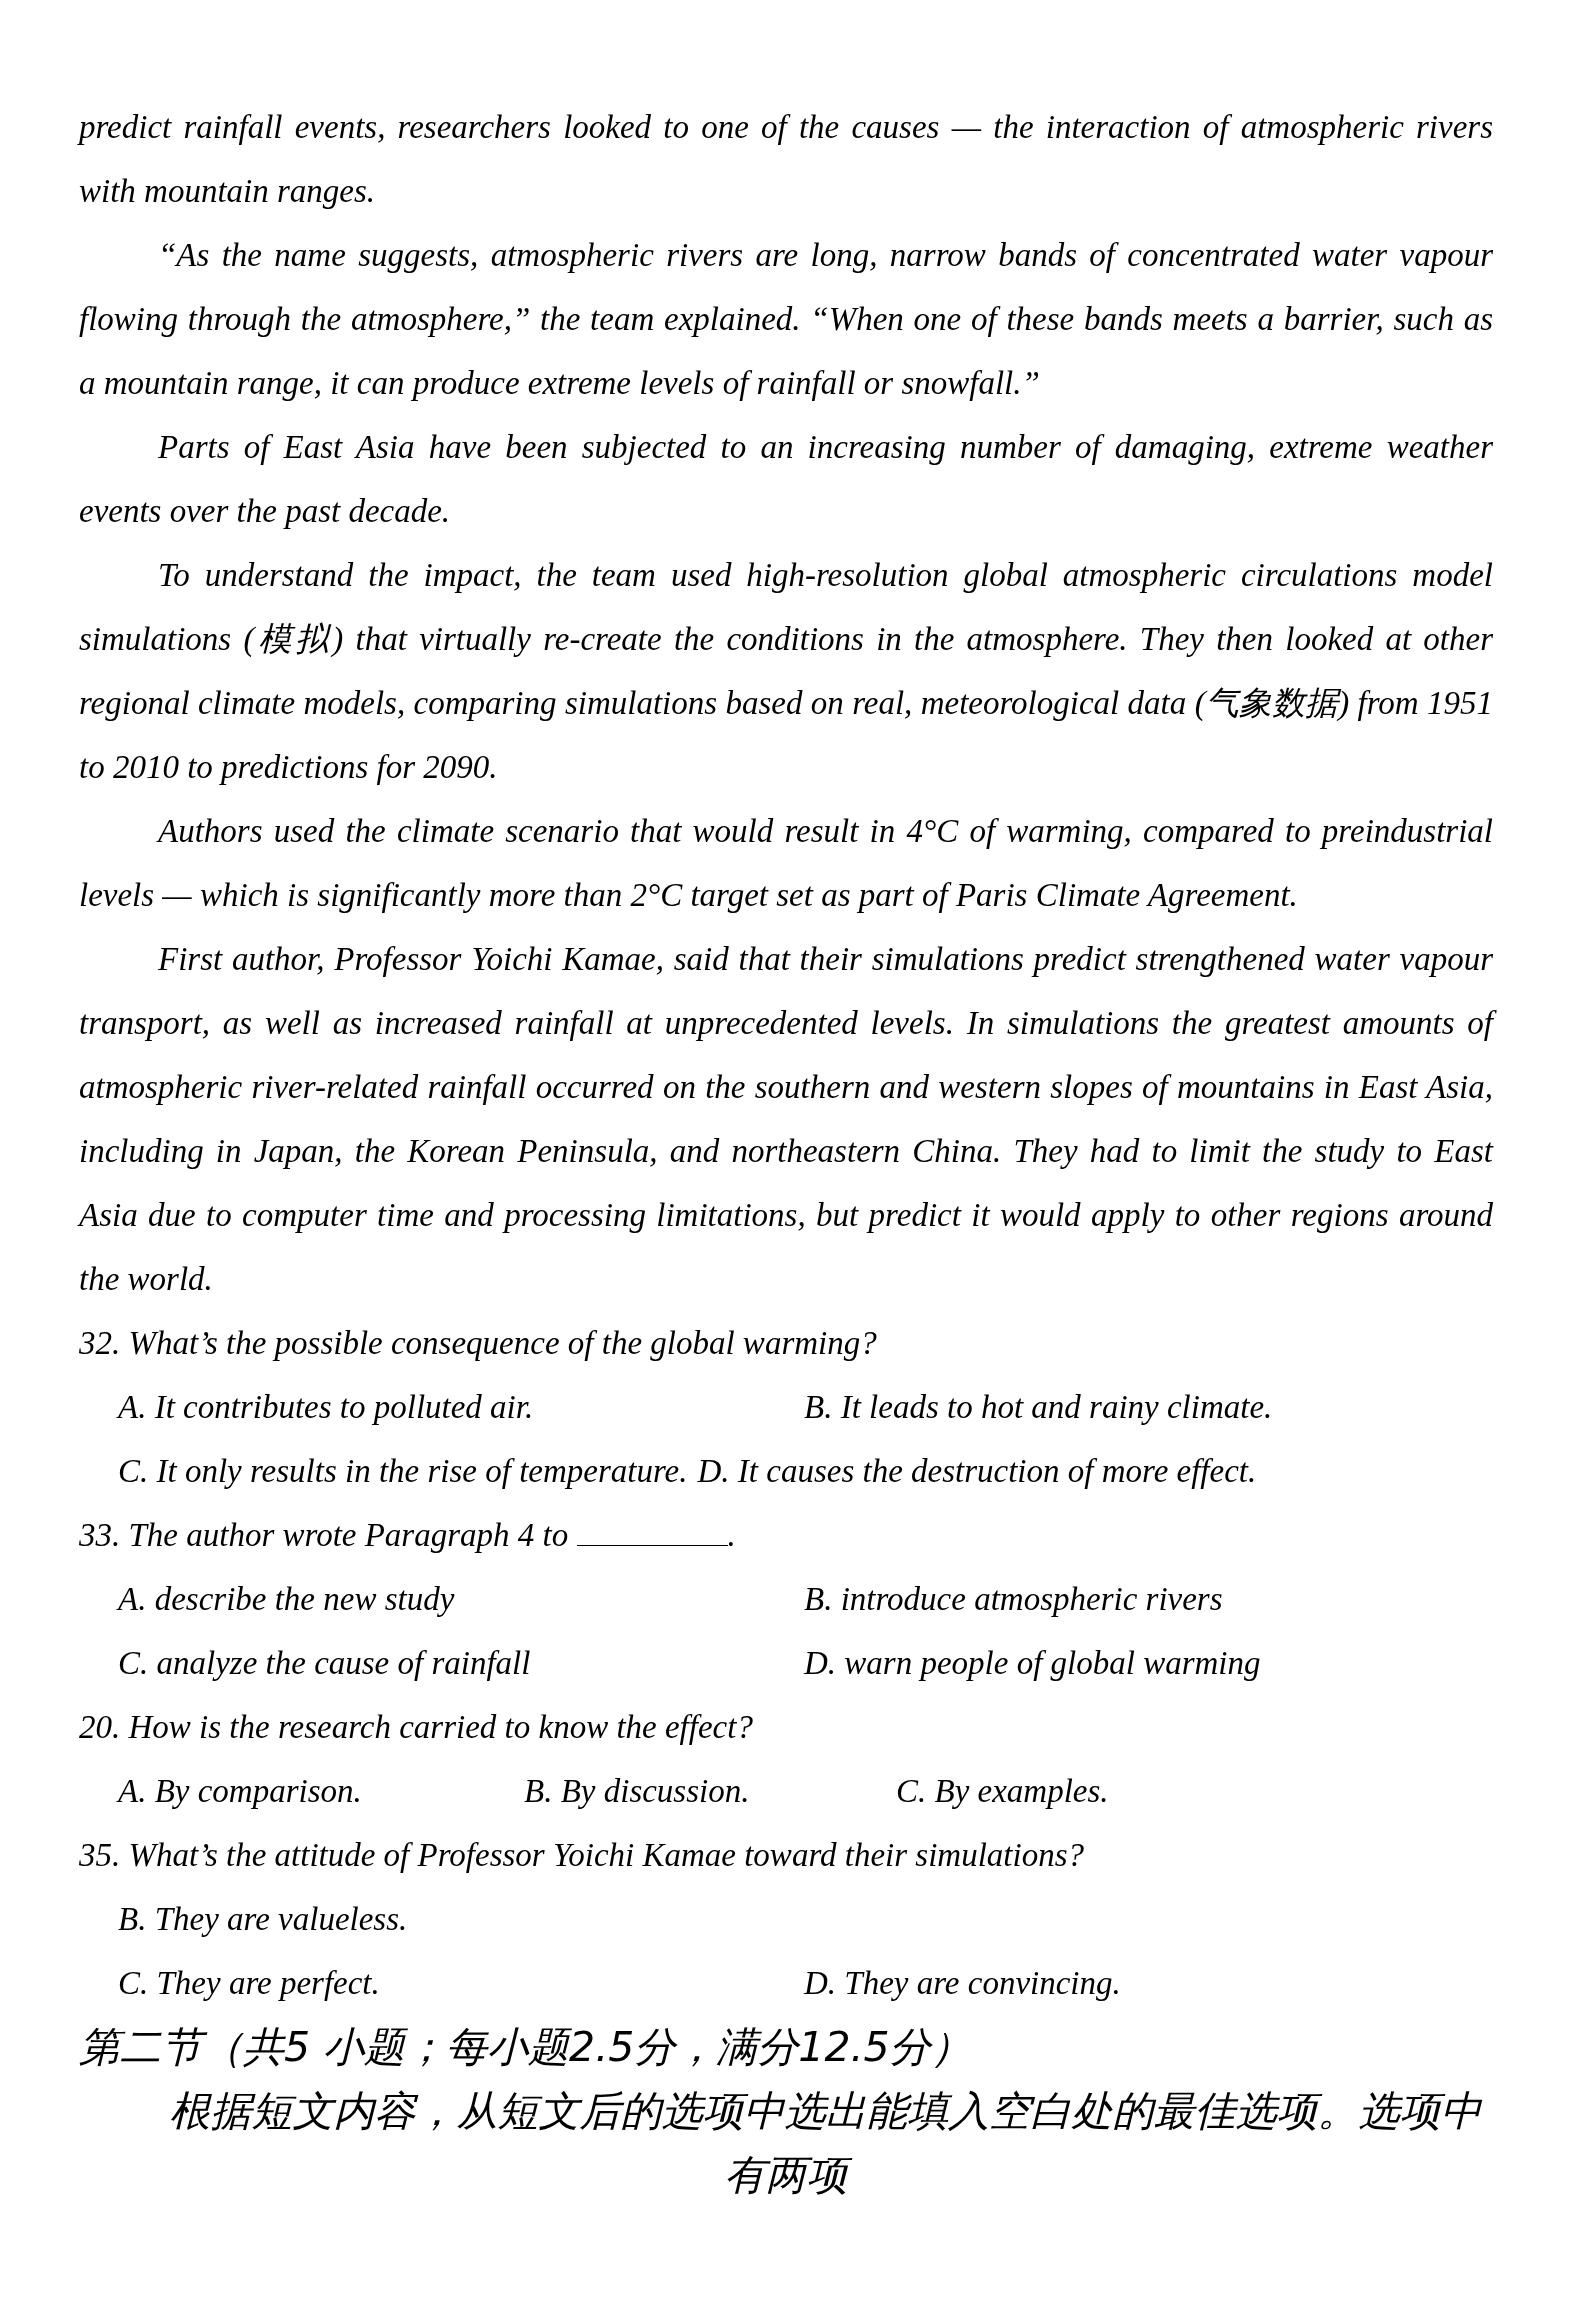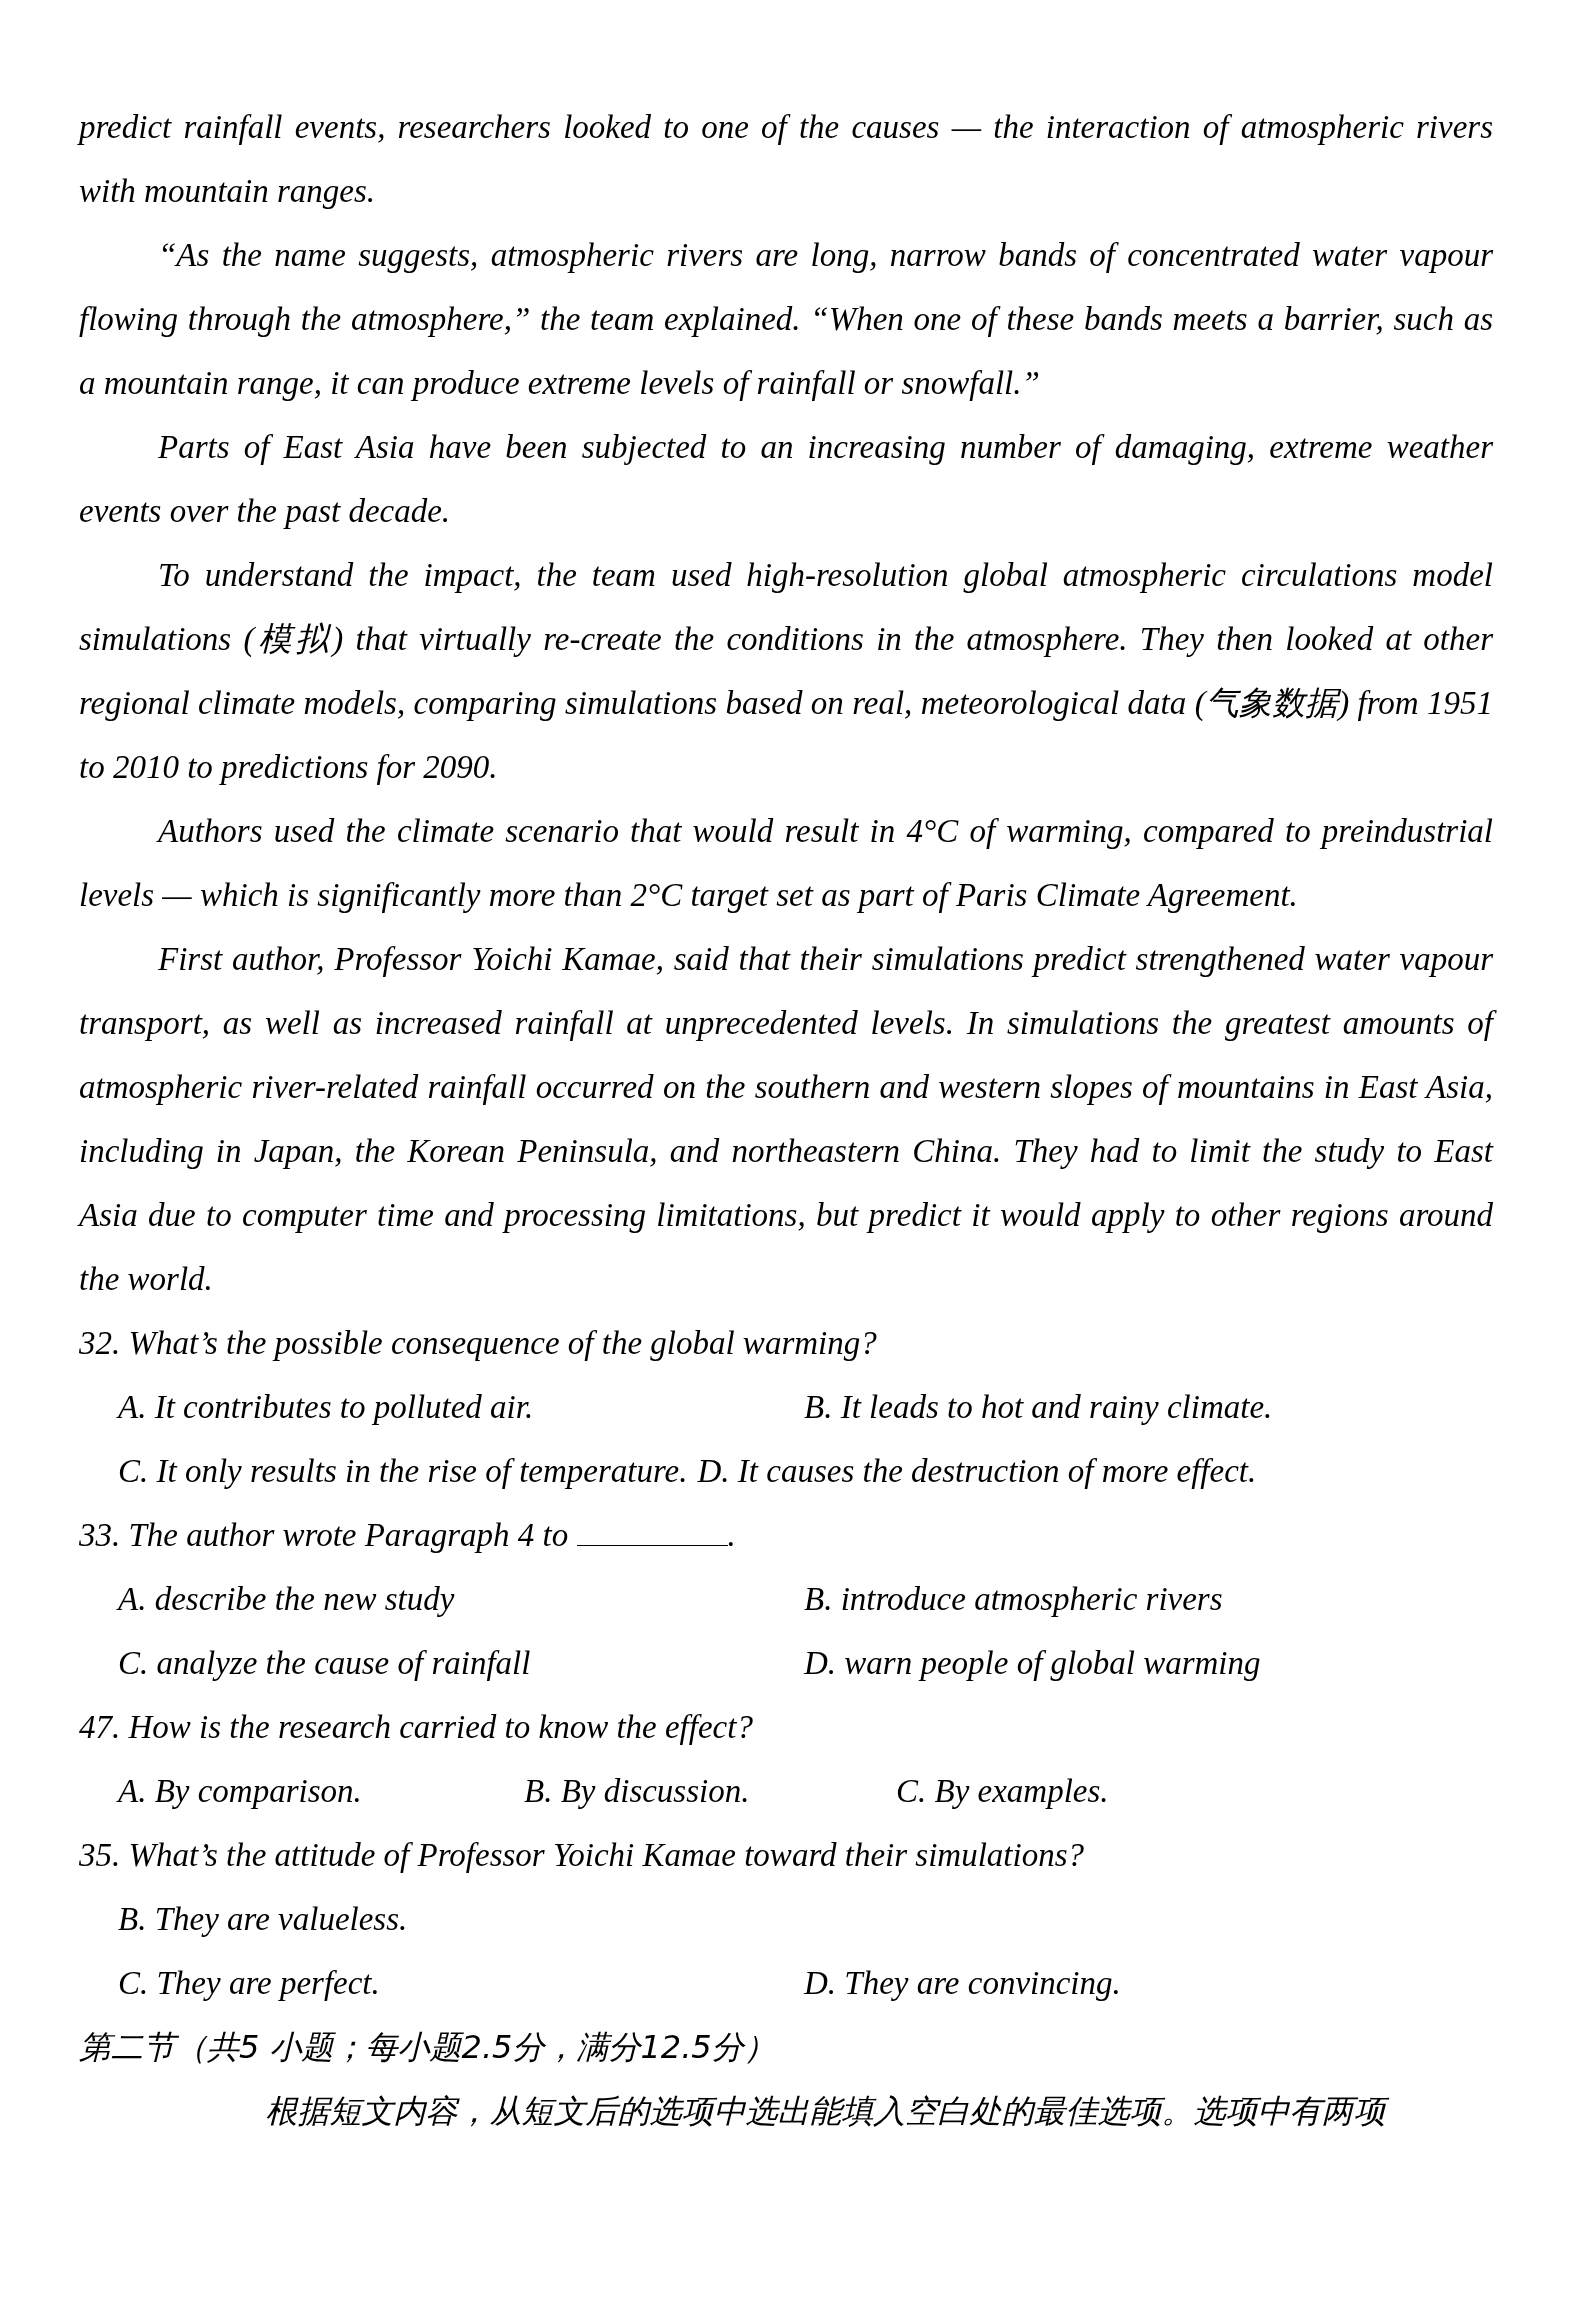--- a/index.html
+++ b/index.html
@@ -13,21 +13,21 @@
   .q { margin: 0; }
   .opts { display: flex; margin: 0; padding-left: 39px; }
   .opts.two .opt { width: 686px; white-space: nowrap; }
   .opts.four .opt { white-space: nowrap; }
   .opts.four .opt:nth-child(1) { width: 406px; }
   .opts.four .opt:nth-child(2) { width: 372px; }
   .opts.four .opt:nth-child(3) { width: 316px; }
   .opts.tight .opt { white-space: nowrap; text-align: right; }
   .opts.tight .opt:first-child { width: auto; margin-right: 10px; }
   .blank { display: inline-block; width: 151px; border-bottom: 1.7px solid #000; height: 25px; vertical-align: baseline; margin-left: 8.4px; }
-  .cn { font-family: "DejaVu Sans", sans-serif; font-size: 32px; }
+  .cn { font-family: "DejaVu Sans", sans-serif; font-size: 41px; }
   .section { margin: 0; }
   .instr { margin: 0; text-indent: 79px; text-align: center; }
 </style>
 </head>
 <body>
 
 <div class="page">
   <p class="p first">predict rainfall events, researchers looked to one of the causes — the interaction of atmospheric rivers with mountain ranges.</p>
   <p class="p indent">“As the name suggests, atmospheric rivers are long, narrow bands of concentrated water vapour flowing through the atmosphere,” the team explained. “When one of these bands meets a barrier, such as a mountain range, it can produce extreme levels of rainfall or snowfall.”</p>
   <p class="p indent">Parts of East Asia have been subjected to an increasing number of damaging, extreme weather events over the past decade.</p>
@@ -55,21 +55,21 @@
       <span class="opt">A. describe the new study</span>
       <span class="opt">B. introduce atmospheric rivers</span>
     </div>
     <div class="opts two">
       <span class="opt">C. analyze the cause of rainfall</span>
       <span class="opt">D. warn people of global warming</span>
     </div>
   </div>
 
   <div>
-    <p class="q">47. How is the research carried to know the effect?</p>
+    <p class="q">20. How is the research carried to know the effect?</p>
     <div class="opts four">
       <span class="opt">A. By comparison.</span>
       <span class="opt">B. By discussion.</span>
       <span class="opt">C. By examples.</span>
     </div>
   </div>
 
   <div>
     <p class="q">35. What’s the attitude of Professor Yoichi Kamae toward their simulations?</p>
     <div class="opts two">

